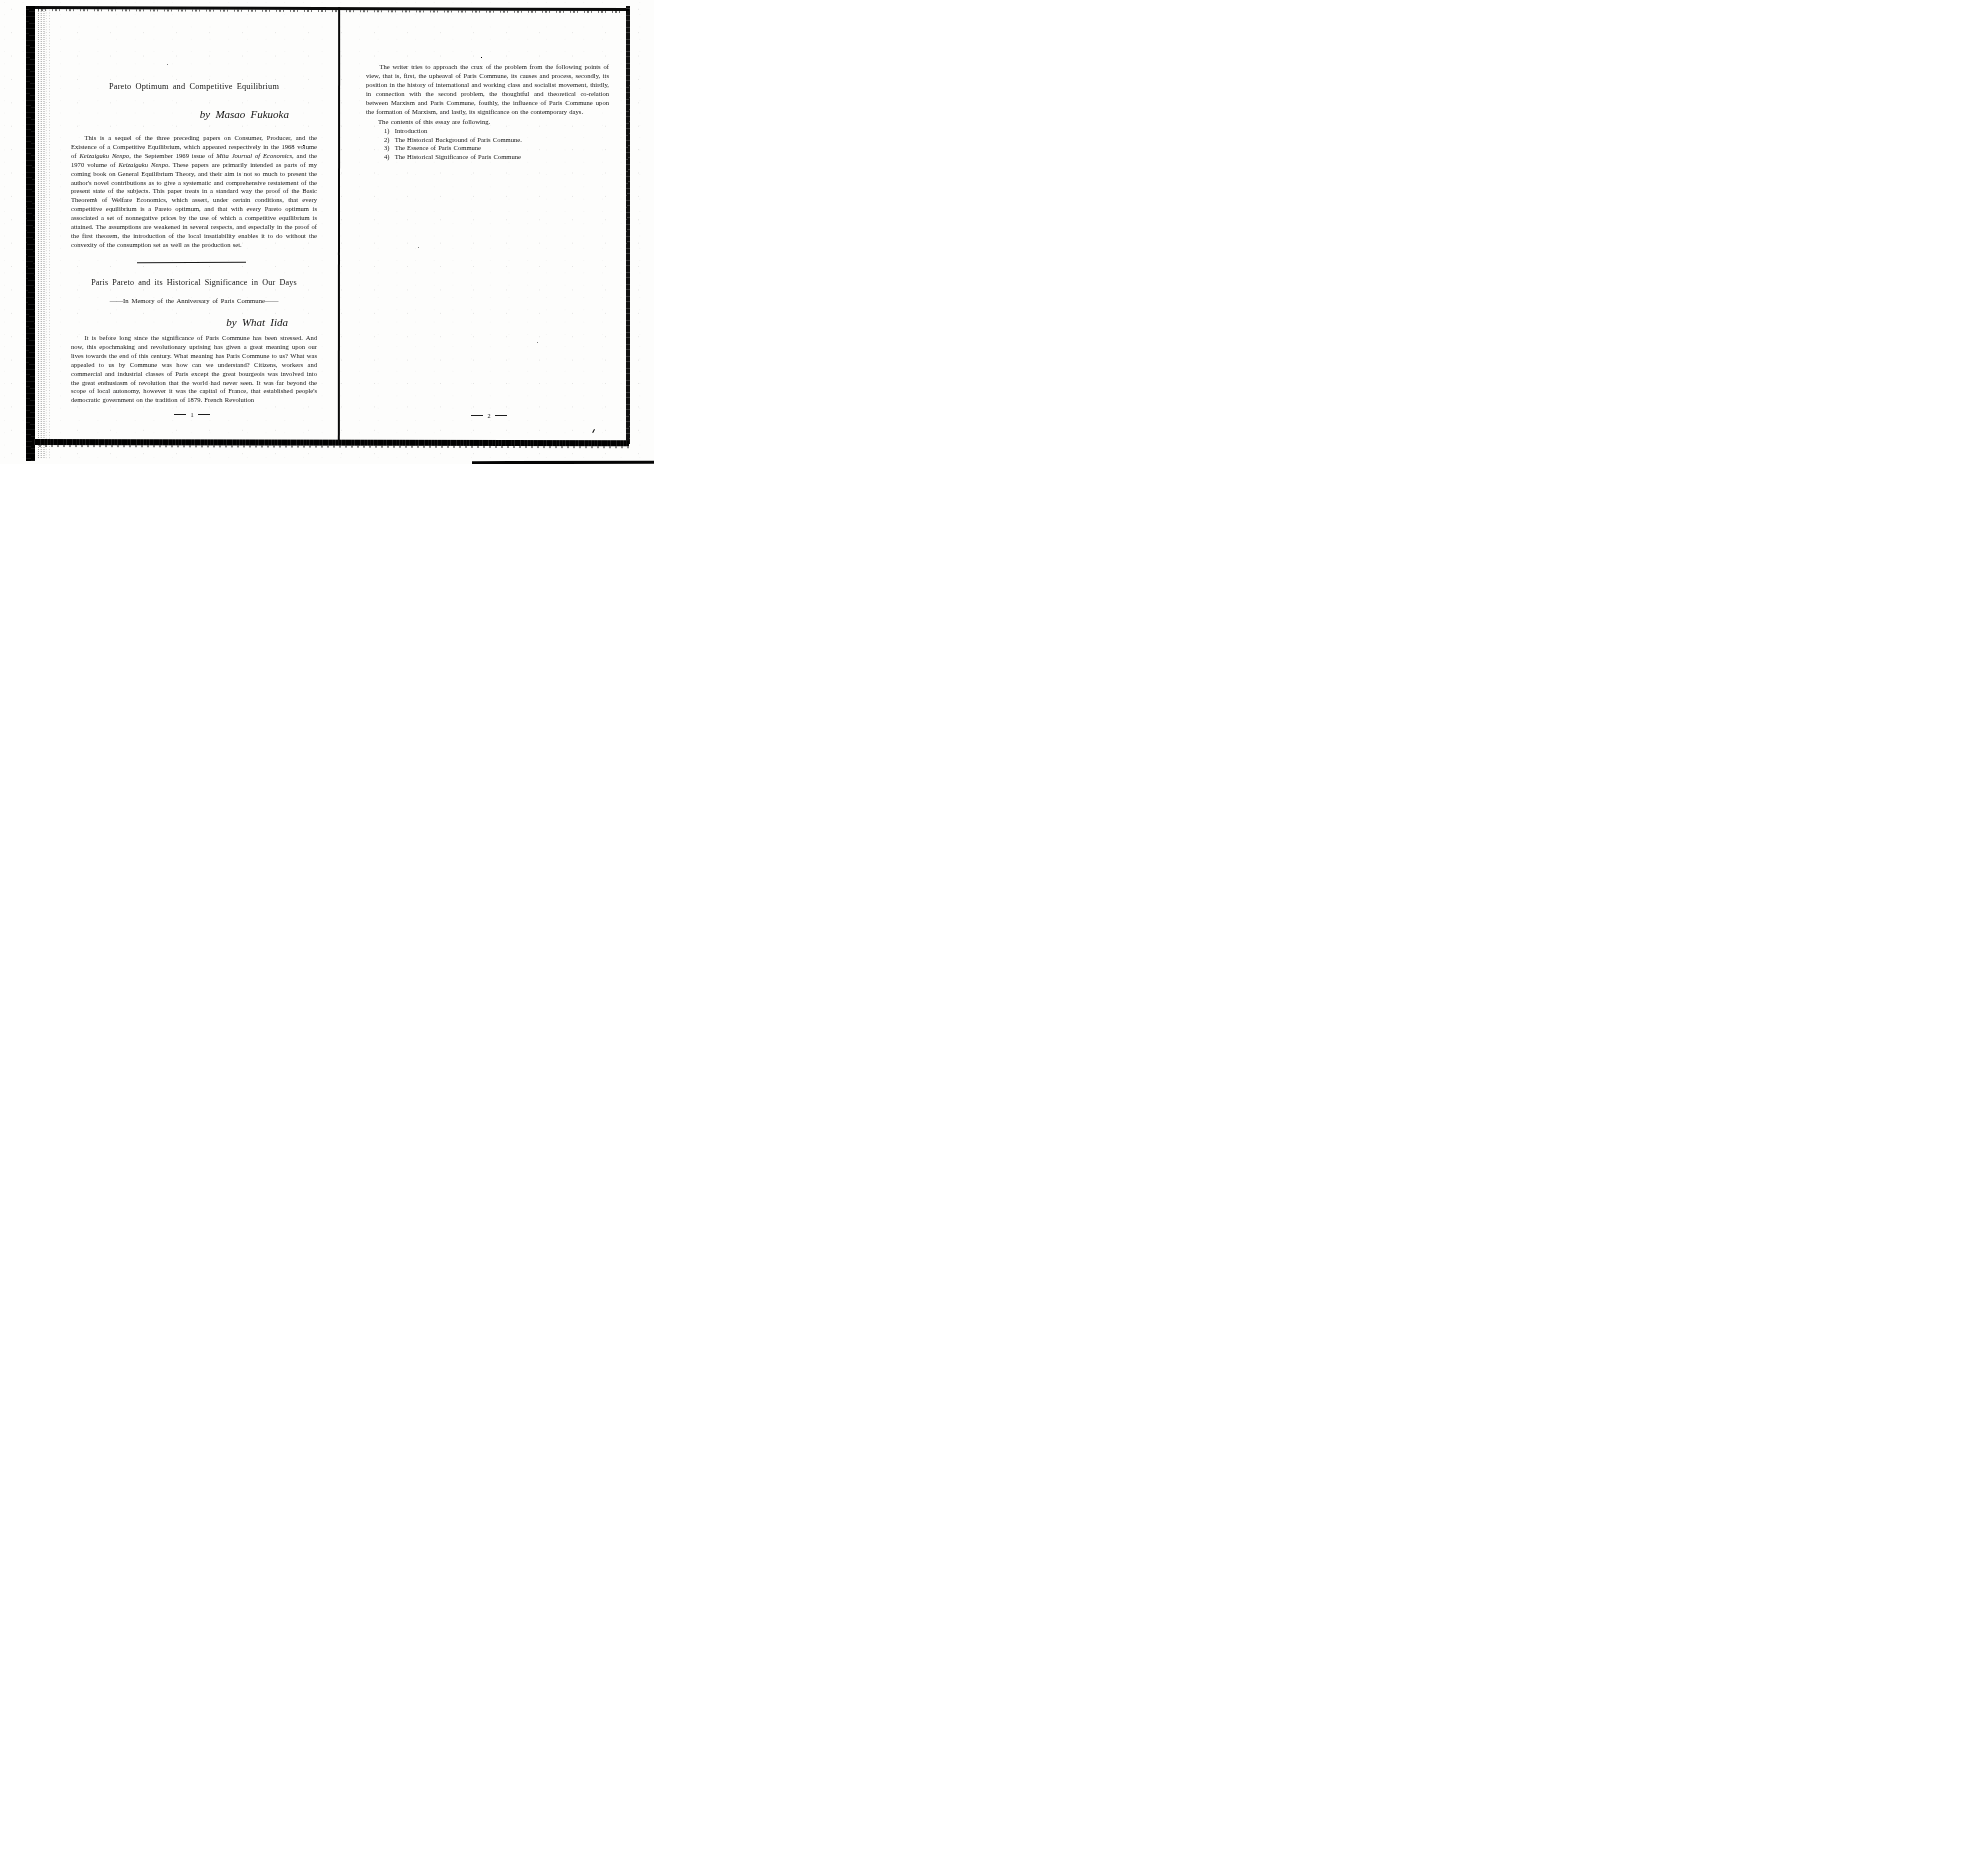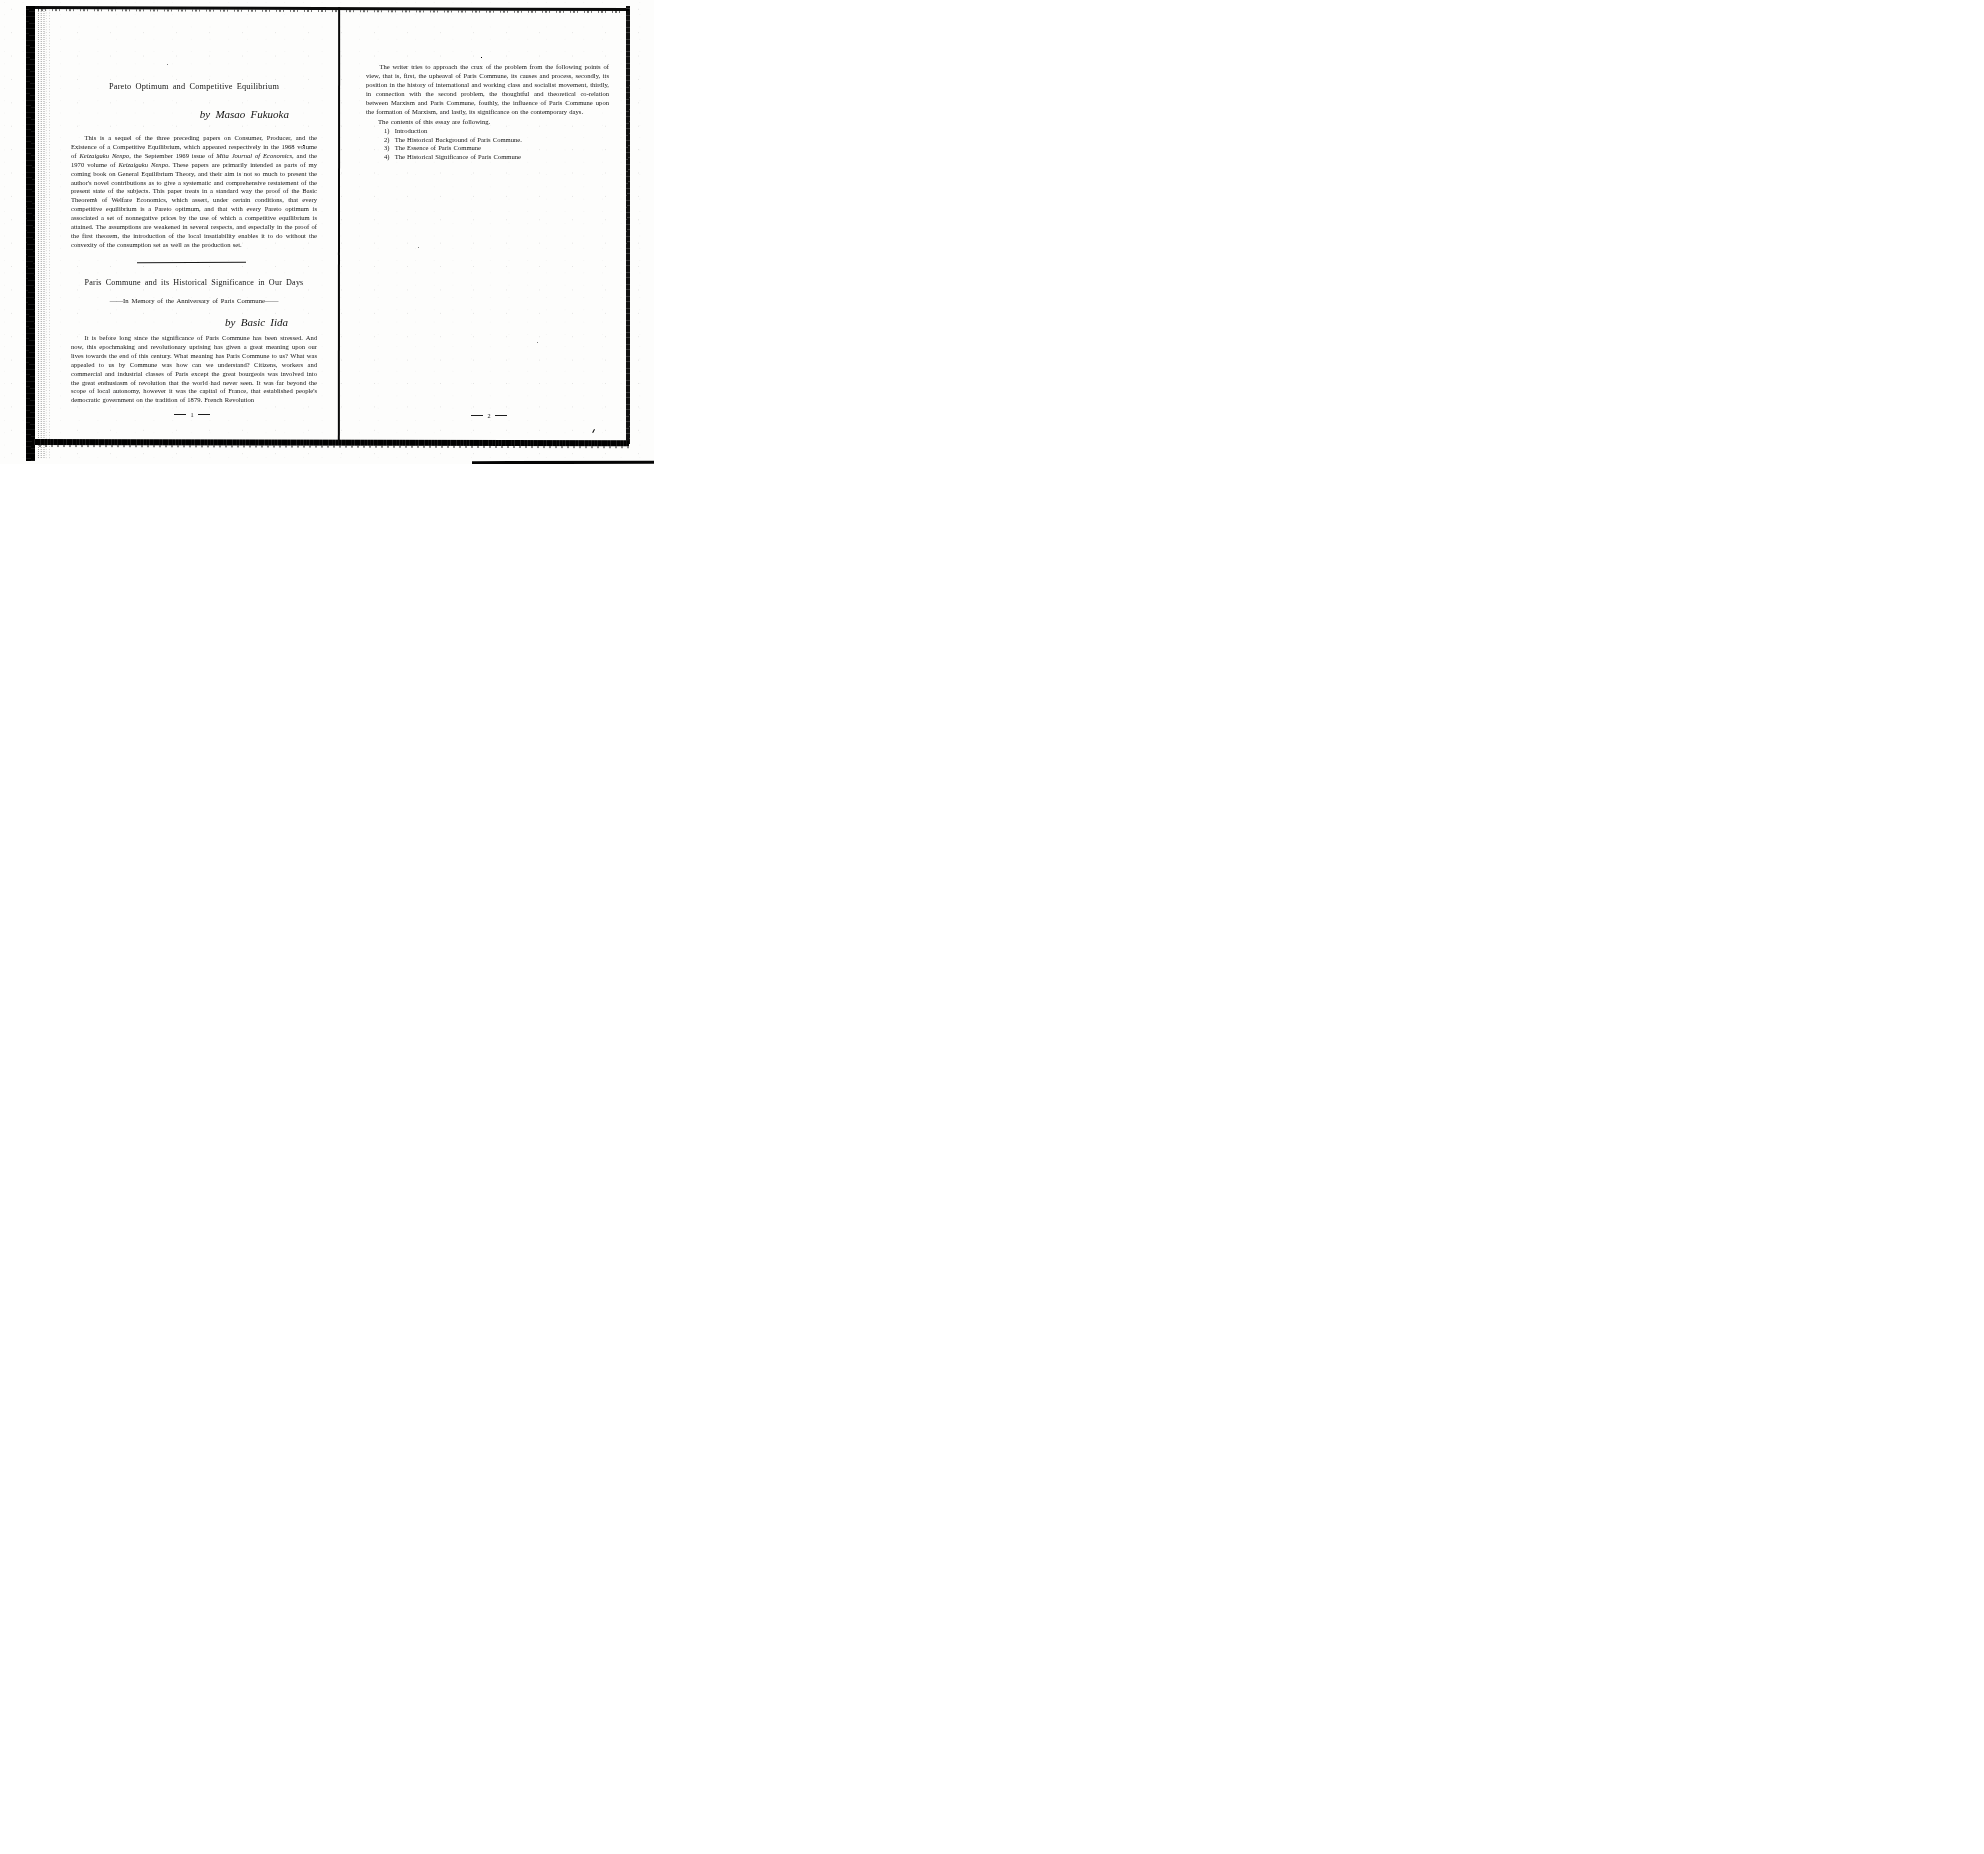--- a/index.html
+++ b/index.html
@@ -95,25 +95,25 @@
   <div class="speck" style="left:167px;top:64px;width:0.8px;height:0.8px;opacity:.5;"></div>
 
   <div class="abs title" style="left:71px;top:82px;width:246px;">Pareto Optimum and Competitive Equilibrium</div>
 
   <div class="abs byline" style="left:71px;top:108px;width:218px;">by Masao Fukuoka</div>
 
   <div class="abs para" style="left:71px;top:134px;width:246px;"><span>This is a sequel of the three preceding papers on Consumer, Producer, and the Existence of a Competitive Equilibrium, which appeared respectively in the 1968 volume of </span><em>Keizaigaku Nenpo</em><span>, the September 1969 issue of </span><em>Mita Journal of Economics</em><span>, and the 1970 volume of </span><em>Keizaigaku Nenpo</em><span>. These papers are primarily intended as parts of my coming book on General Equilibrium Theory, and their aim is not so much to present the author's novel contributions as to give a systematic and comprehensive restatement of the present state of the subjects. This paper treats in a standard way the proof of the Basic Theorems of Welfare Economics, which assert, under certain conditions, that every competitive equilibrium is a Pareto optimum, and that with every Pareto optimum is associated a set of nonnegative prices by the use of which a competitive equilibrium is attained. The assumptions are weakened in several respects, and especially in the proof of the first theorem, the introduction of the local insatiability enables it to do without the convexity of the consumption set as well as the production set.</span></div>
 
   <div class="abs" style="left:137px;top:262px;width:109px;height:0.8px;background:#191919;transform:rotate(-.25deg);"></div>
 
-  <div class="abs title title2" style="left:67px;top:278px;width:254px;">Paris Commune and its Historical Significance in Our Days</div>
+  <div class="abs title title2" style="left:67px;top:278px;width:254px;">Paris Pareto and its Historical Significance in Our Days</div>
 
   <div class="abs subtitle" style="left:71px;top:297px;width:246px;">——In Memory of the Anniversary of Paris Commune——</div>
 
-  <div class="abs byline" style="left:71px;top:316px;width:217px;">by Basic Iida</div>
+  <div class="abs byline" style="left:71px;top:316px;width:217px;">by What Iida</div>
 
   <div class="abs para" style="left:71px;top:334px;width:246px;">It is before long since the significance of Paris Commune has been stressed. And now, this epochmaking and revolutionary uprising has given a great meaning upon our lives towards the end of this century. What meaning has Paris Commune to us? What was appealed to us by Commune was how can we understand? Citizens, workers and commercial and industrial classes of Paris except the great bourgeois was involved into the great enthusiasm of revolution that the world had never seen. It was far beyond the scope of local autonomy, however it was the capital of France, that established people's democratic government on the tradition of 1879. French Revolution</div>
 
   <div class="abs pager" style="left:71px;top:411px;width:242px;">
     <span class="pdash"></span>
     <span>1</span>
     <span class="pdash"></span>
   </div>
 
   <div class="abs para para-r" style="left:366px;top:62px;width:243px;">The writer tries to approach the crux of the problem from the following points of view, that is, first, the upheaval of Paris Commune, its causes and process, secondly, its position in the history of international and working class and socialist movement, thirdly, in connection with the second problem, the thoughtful and theoretical co-relation between Marxism and Paris Commune, fouthly, the influence of Paris Commune upon the formation of Marxism, and lastly, its significance on the contemporary days.</div>

